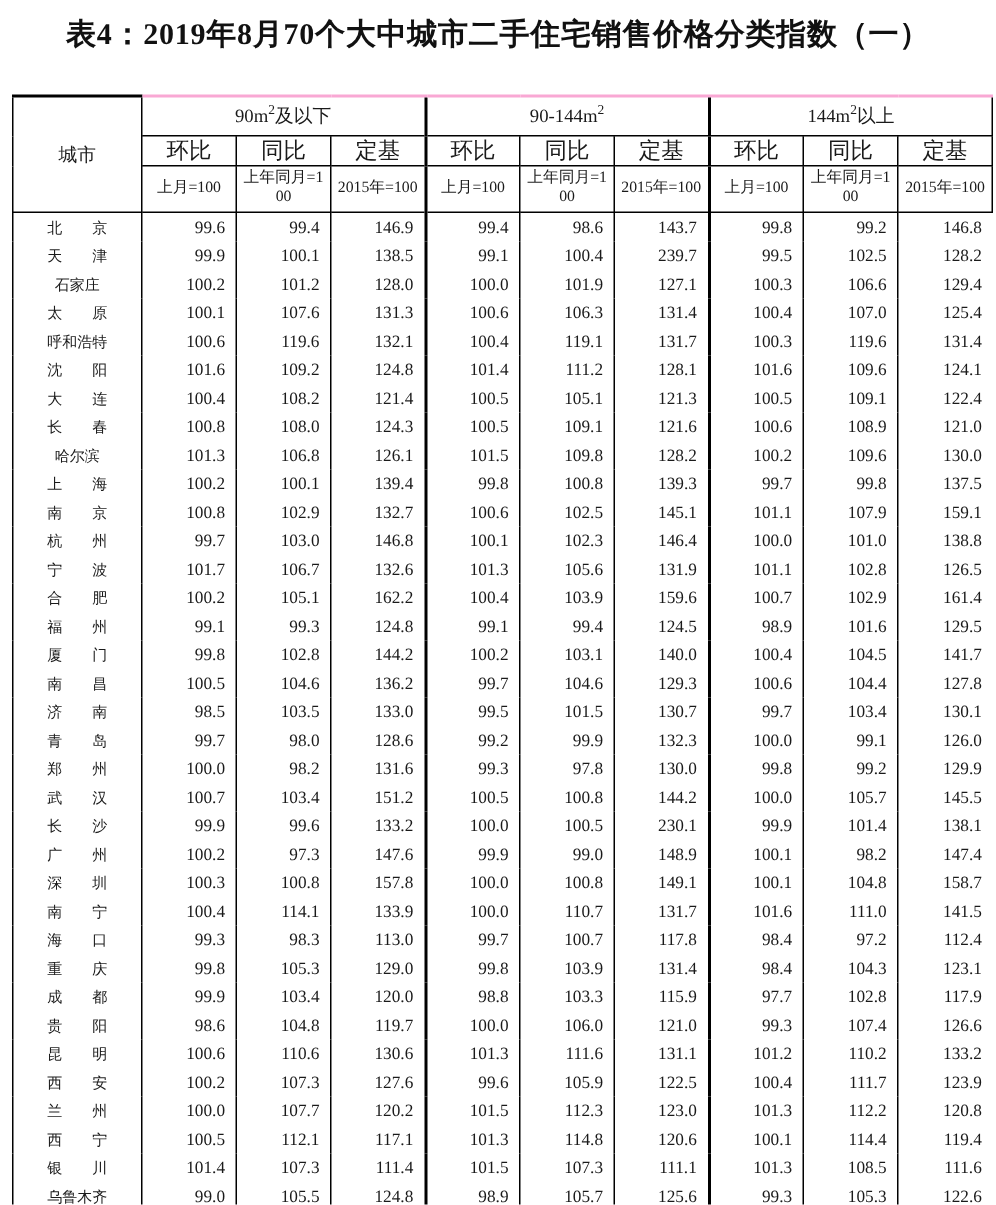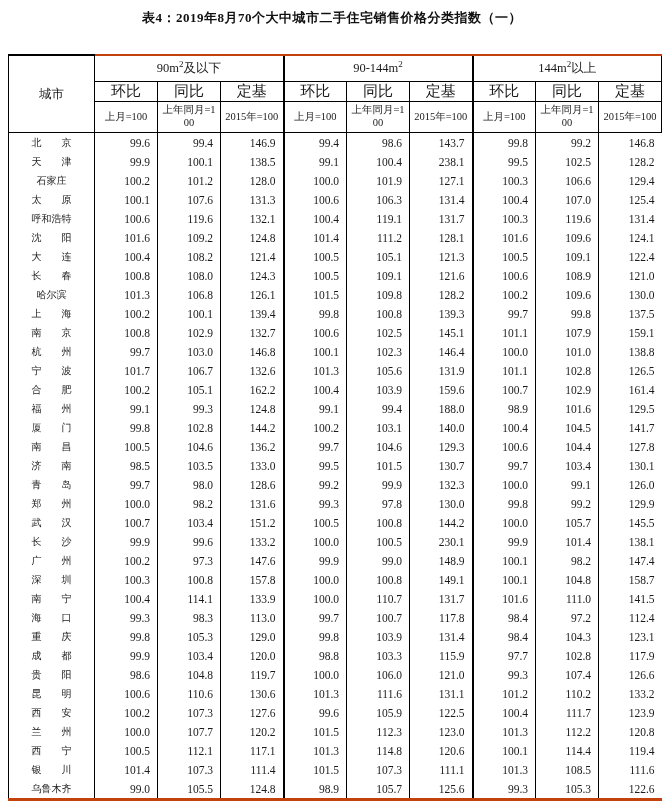--- a/index.html
+++ b/index.html
@@ -13,21 +13,21 @@
     color: #1a1a1a;
   }
   .page {
     width: 664px;
     height: 803px;
     background: #ffffff;
   }
   .doc-title {
     margin: 0;
     padding-top: 9px;
-    font-size: 13px;
+    font-size: 20px;
     font-weight: bold;
     text-align: center;
     letter-spacing: 0.5px;
     color: #111111;
     font-family: "Liberation Serif", "DejaVu Serif", serif;
   }
   table.idx {
     border-collapse: collapse;
     table-layout: fixed;
     width: 653px;
@@ -38,21 +38,21 @@
     overflow: hidden;
     font-weight: normal;
   }
   
   thead th {
     border: 1px solid #000;
     text-align: center;
     vertical-align: middle;
     background: #ffffff;
   }
-  thead tr.grp-row th { border-top: 2px solid #c2410c; height: 25px; font-size: 12.5px; }
+  thead tr.grp-row th { border-top: 2px solid #f9a8d4; height: 25px; font-size: 12.5px; }
   thead tr.sub-row th { height: 18px; font-size: 15px; }
   thead tr.base-row th {
     height: 30px;
     font-size: 10.5px;
     line-height: 1.2;
     white-space: pre-line;
   }
   th.city-h {
     font-size: 13px;
     border-top: 2px solid #000 !important;
@@ -150,21 +150,21 @@
       <td class="num">99.2</td>
       <td class="num">146.8</td>
     </tr>
         <tr>
       <td class="city">天　　津</td>
       <td class="num">99.9</td>
       <td class="num">100.1</td>
       <td class="num">138.5</td>
       <td class="num gsep">99.1</td>
       <td class="num">100.4</td>
-      <td class="num">238.1</td>
+      <td class="num">239.7</td>
       <td class="num gsep">99.5</td>
       <td class="num">102.5</td>
       <td class="num">128.2</td>
     </tr>
         <tr>
       <td class="city">石家庄</td>
       <td class="num">100.2</td>
       <td class="num">101.2</td>
       <td class="num">128.0</td>
       <td class="num gsep">100.0</td>
@@ -306,21 +306,21 @@
       <td class="num">102.9</td>
       <td class="num">161.4</td>
     </tr>
         <tr>
       <td class="city">福　　州</td>
       <td class="num">99.1</td>
       <td class="num">99.3</td>
       <td class="num">124.8</td>
       <td class="num gsep">99.1</td>
       <td class="num">99.4</td>
-      <td class="num">188.0</td>
+      <td class="num">124.5</td>
       <td class="num gsep">98.9</td>
       <td class="num">101.6</td>
       <td class="num">129.5</td>
     </tr>
         <tr>
       <td class="city">厦　　门</td>
       <td class="num">99.8</td>
       <td class="num">102.8</td>
       <td class="num">144.2</td>
       <td class="num gsep">100.2</td>

